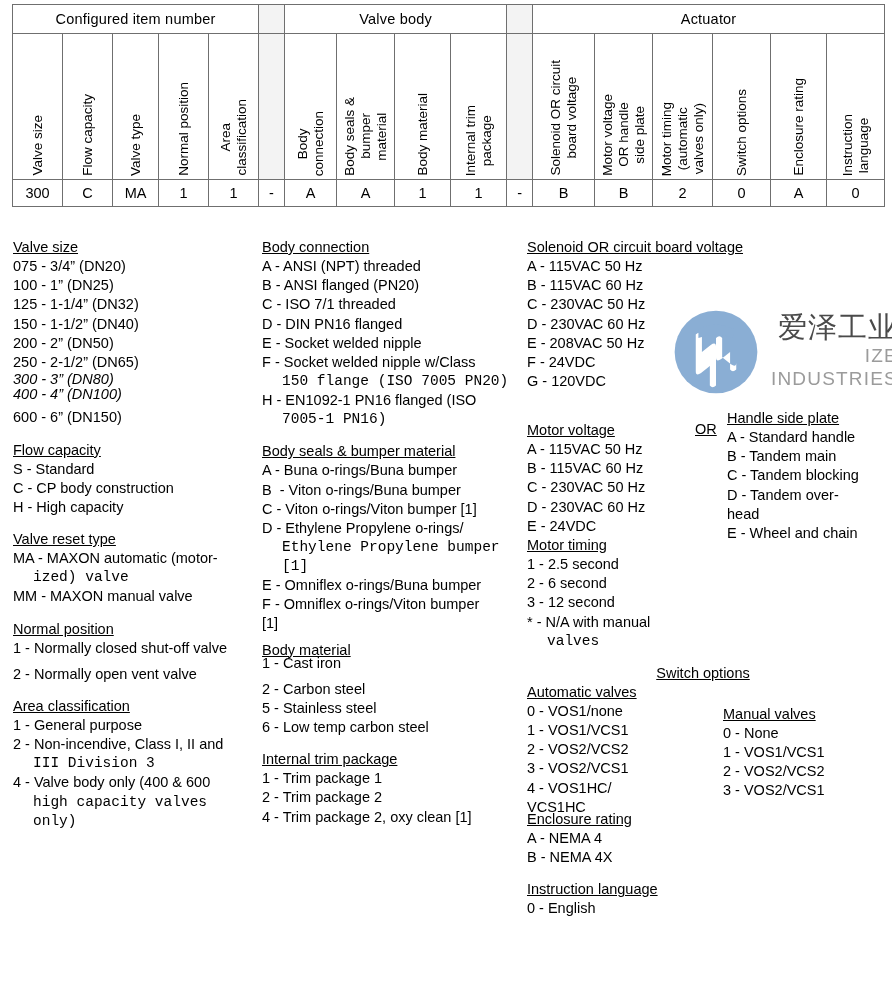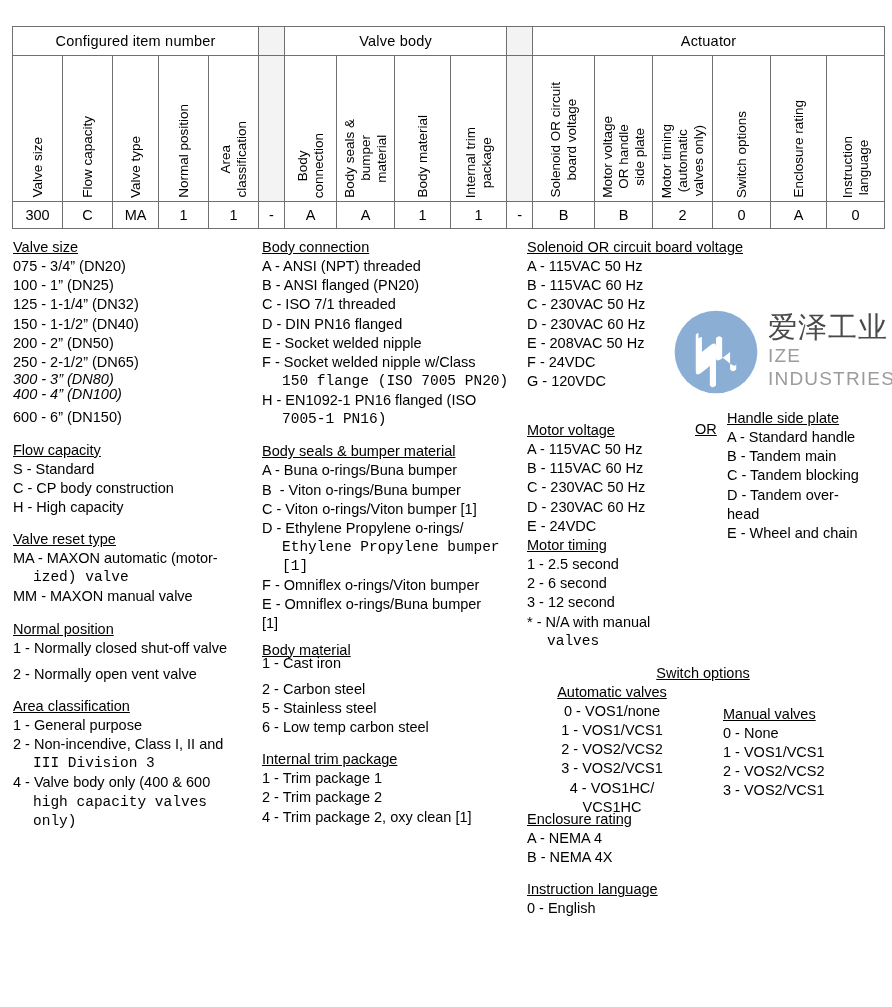--- a/index.html
+++ b/index.html
@@ -12,21 +12,20 @@
     overflow:hidden;
     -webkit-font-smoothing:antialiased;
   }
 
   
   .code-table{
     position:absolute;left:12px;top:4px;
     width:863px;
     border-collapse:collapse;
     table-layout:fixed;
-    margin-top:22px;
   }
   .code-table td{
     border:1px solid #6f6f6f;
     padding:0;
     text-align:center;
     vertical-align:middle;
     font-size:14.5px;
     background:#ffffff;
   }
   .grp{
@@ -88,35 +87,36 @@
   .gap-s{height:7px;}
   .gap-l{height:20px;}
   .tight{line-height:1.02;font-style:italic;}
 
   
   .sw-title{
     font-size:14.5px;text-decoration:underline;text-align:center;
     width:352px;line-height:1.32;
   }
   .sw-cols{position:relative;height:120px;width:352px;}
-  .sw-auto{position:absolute;left:0;top:0;width:170px;text-align:center;}
+  .sw-auto{position:absolute;left:0;top:0;width:170px;}
   .sw-man{position:absolute;left:196px;top:22px;width:160px;}
 
   
   .mv-row{position:relative;height:125px;}
   .mv-left{position:absolute;left:0;top:10px;width:140px;}
   .mv-or{position:absolute;left:168px;top:10px;font-size:14.5px;text-decoration:underline;}
   .mv-right{position:absolute;left:200px;top:-2px;width:160px;}
 
   
   .wm{
     position:absolute;left:664px;top:302px;
     width:228px;height:105px;
     pointer-events:none;
     z-index:5;
+    text-align:right;
   }
   .wm-mark{position:absolute;left:8px;top:6px;width:88px;height:88px;}
   .wm-text{position:absolute;left:104px;top:10px;width:130px;}
   .wm-cn{
     font-size:29px;color:#4a4a4a;letter-spacing:1px;
     font-family:"DejaVu Sans", sans-serif;line-height:1.05;font-weight:500;
   }
   .wm-en{
     font-size:19px;color:#9b9b9b;letter-spacing:1.2px;
     font-family:"Liberation Sans", sans-serif;line-height:1.2;margin-top:3px;
@@ -339,22 +339,22 @@
 
     <div class="gap"></div>
 
     <div class="blk">
       <div class="hd">Body seals &amp; bumper material</div>
       <div class="ln">A - Buna o-rings/Buna bumper</div>
       <div class="ln">B  - Viton o-rings/Buna bumper</div>
       <div class="ln">C - Viton o-rings/Viton bumper [1]</div>
       <div class="ln">D - Ethylene Propylene o-rings/</div>
       <div class="ln ind">Ethylene Propylene bumper [1]</div>
+      <div class="ln">E - Omniflex o-rings/Buna bumper</div>
       <div class="ln">F - Omniflex o-rings/Viton bumper</div>
-      <div class="ln">E - Omniflex o-rings/Buna bumper</div>
       <div class="ln">[1]</div>
     </div>
 
     <div class="gap-s"></div>
 
     <div class="blk">
       <div class="hd">Body material</div>
       <div class="ln" style="margin-top:-6px">1 - Cast iron</div>
       <div class="gap-s"></div>
       <div class="ln">2 - Carbon steel</div>

